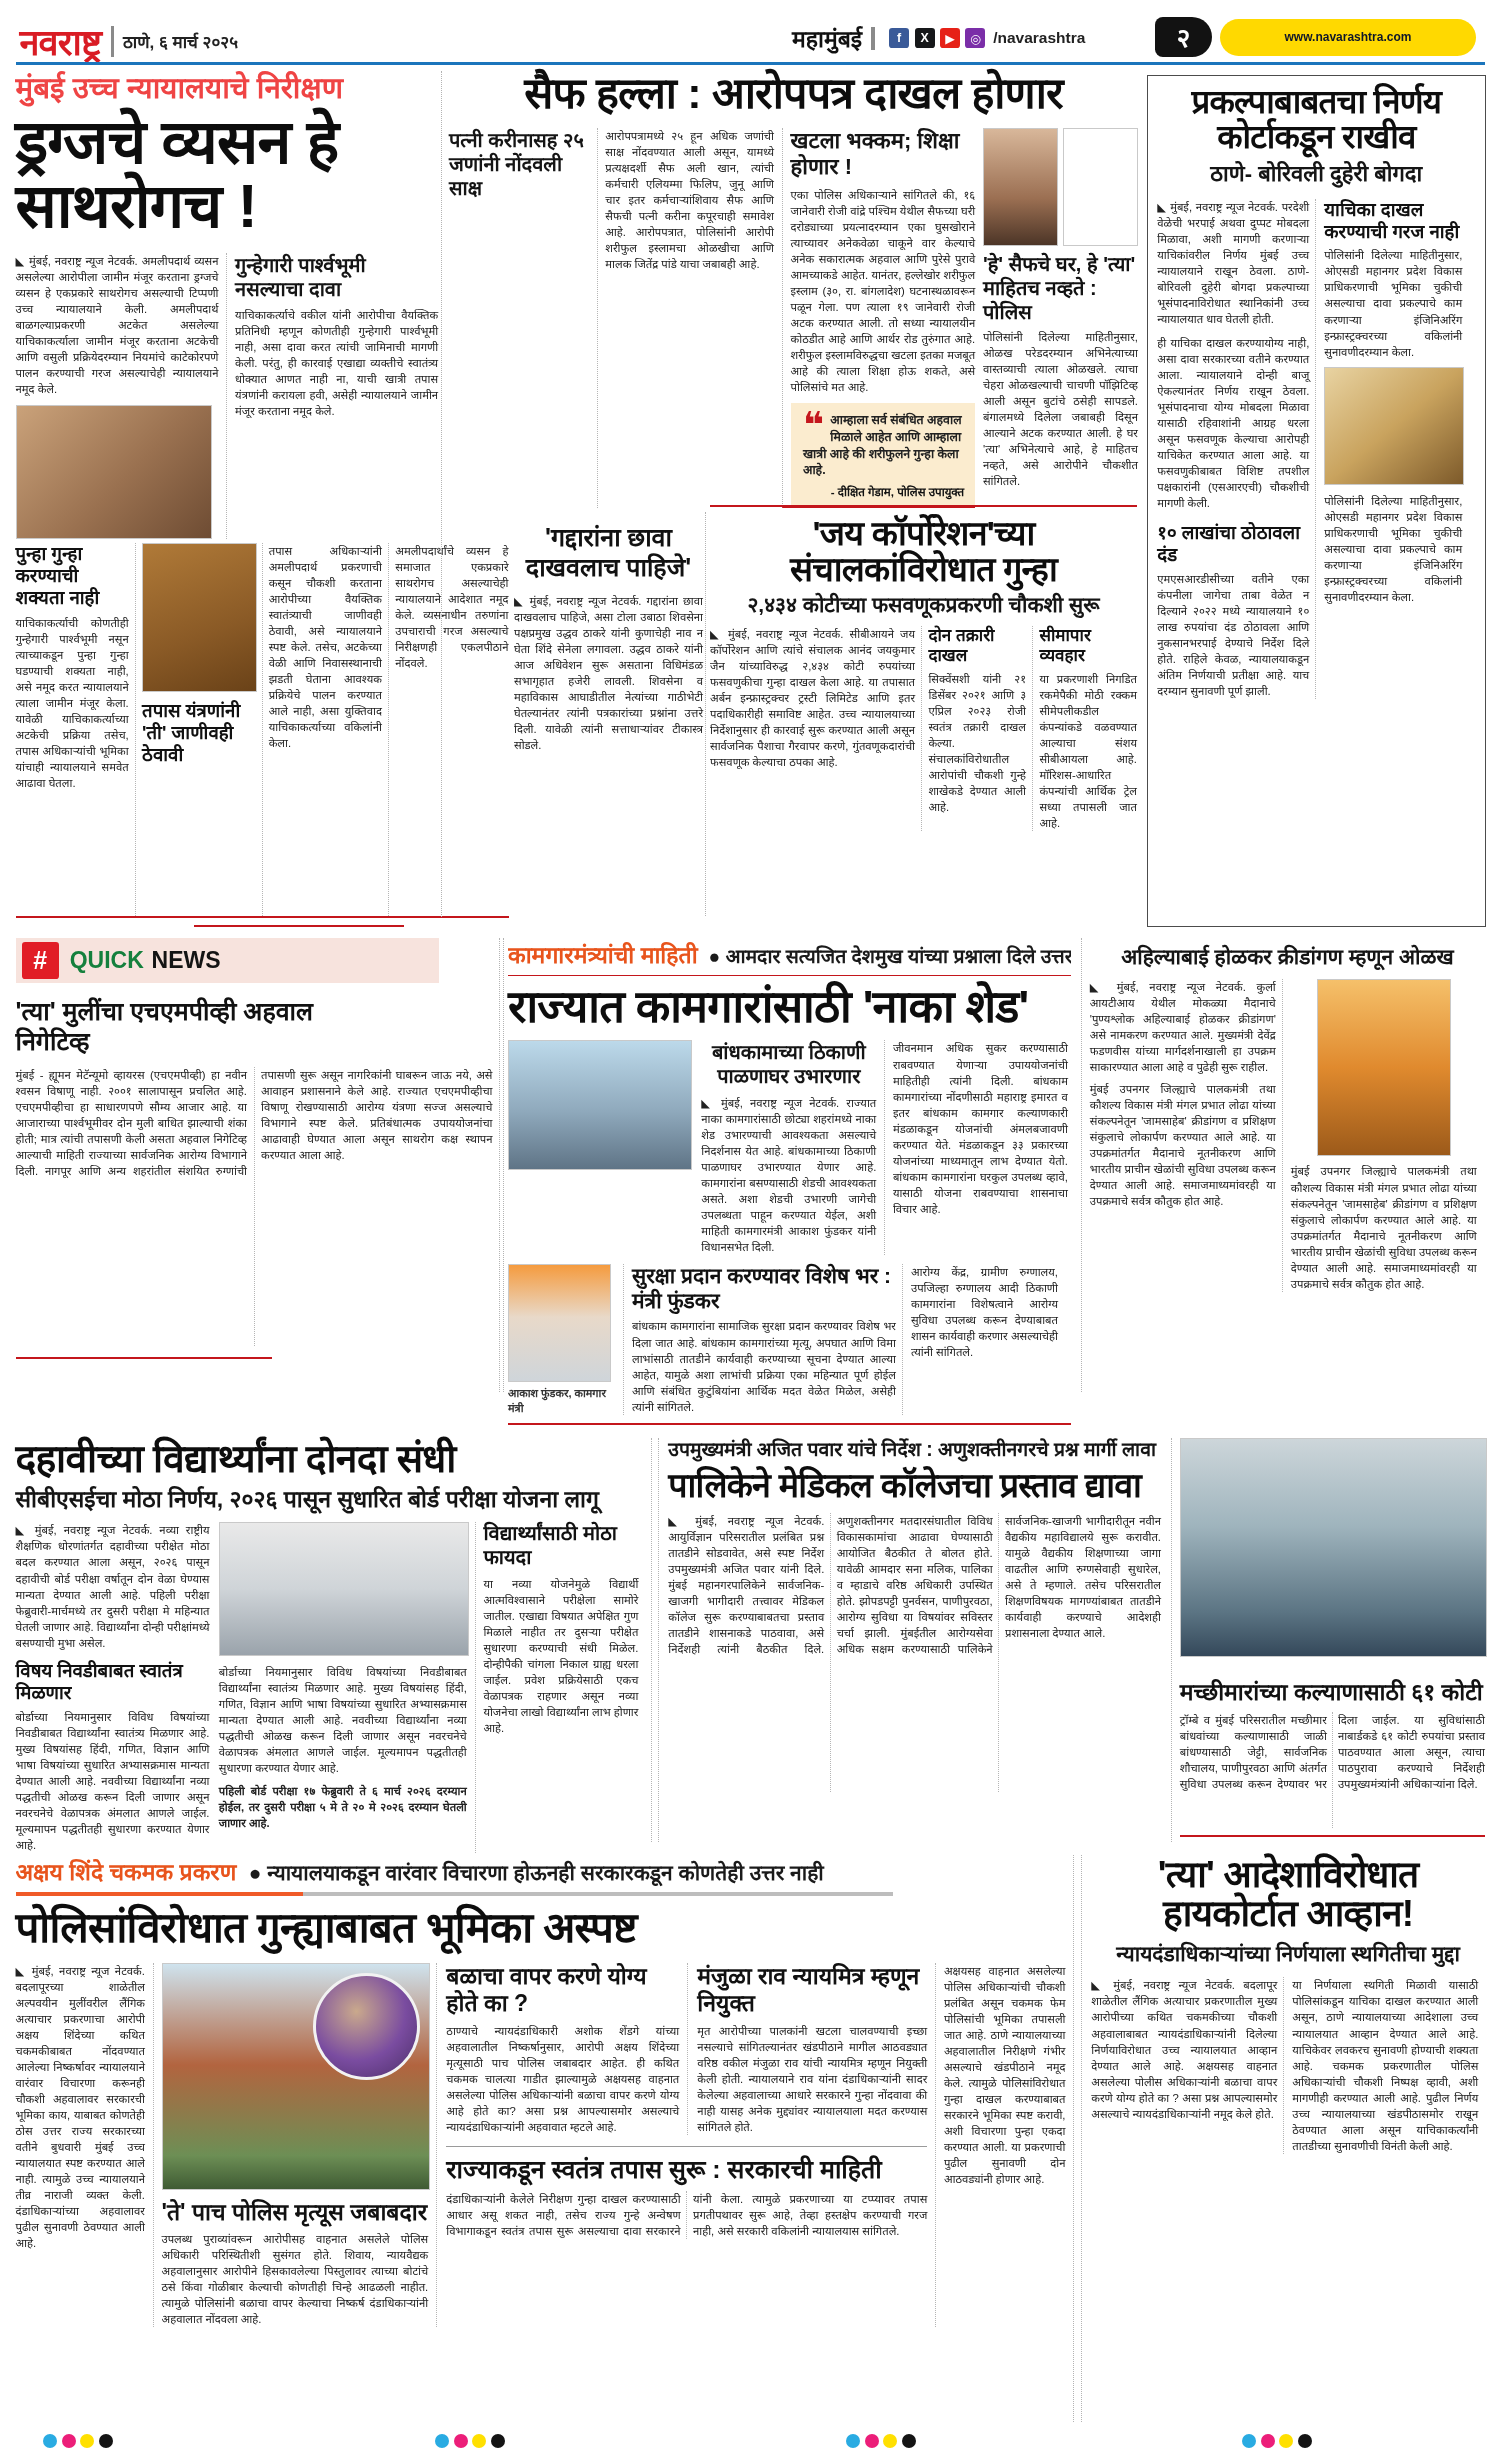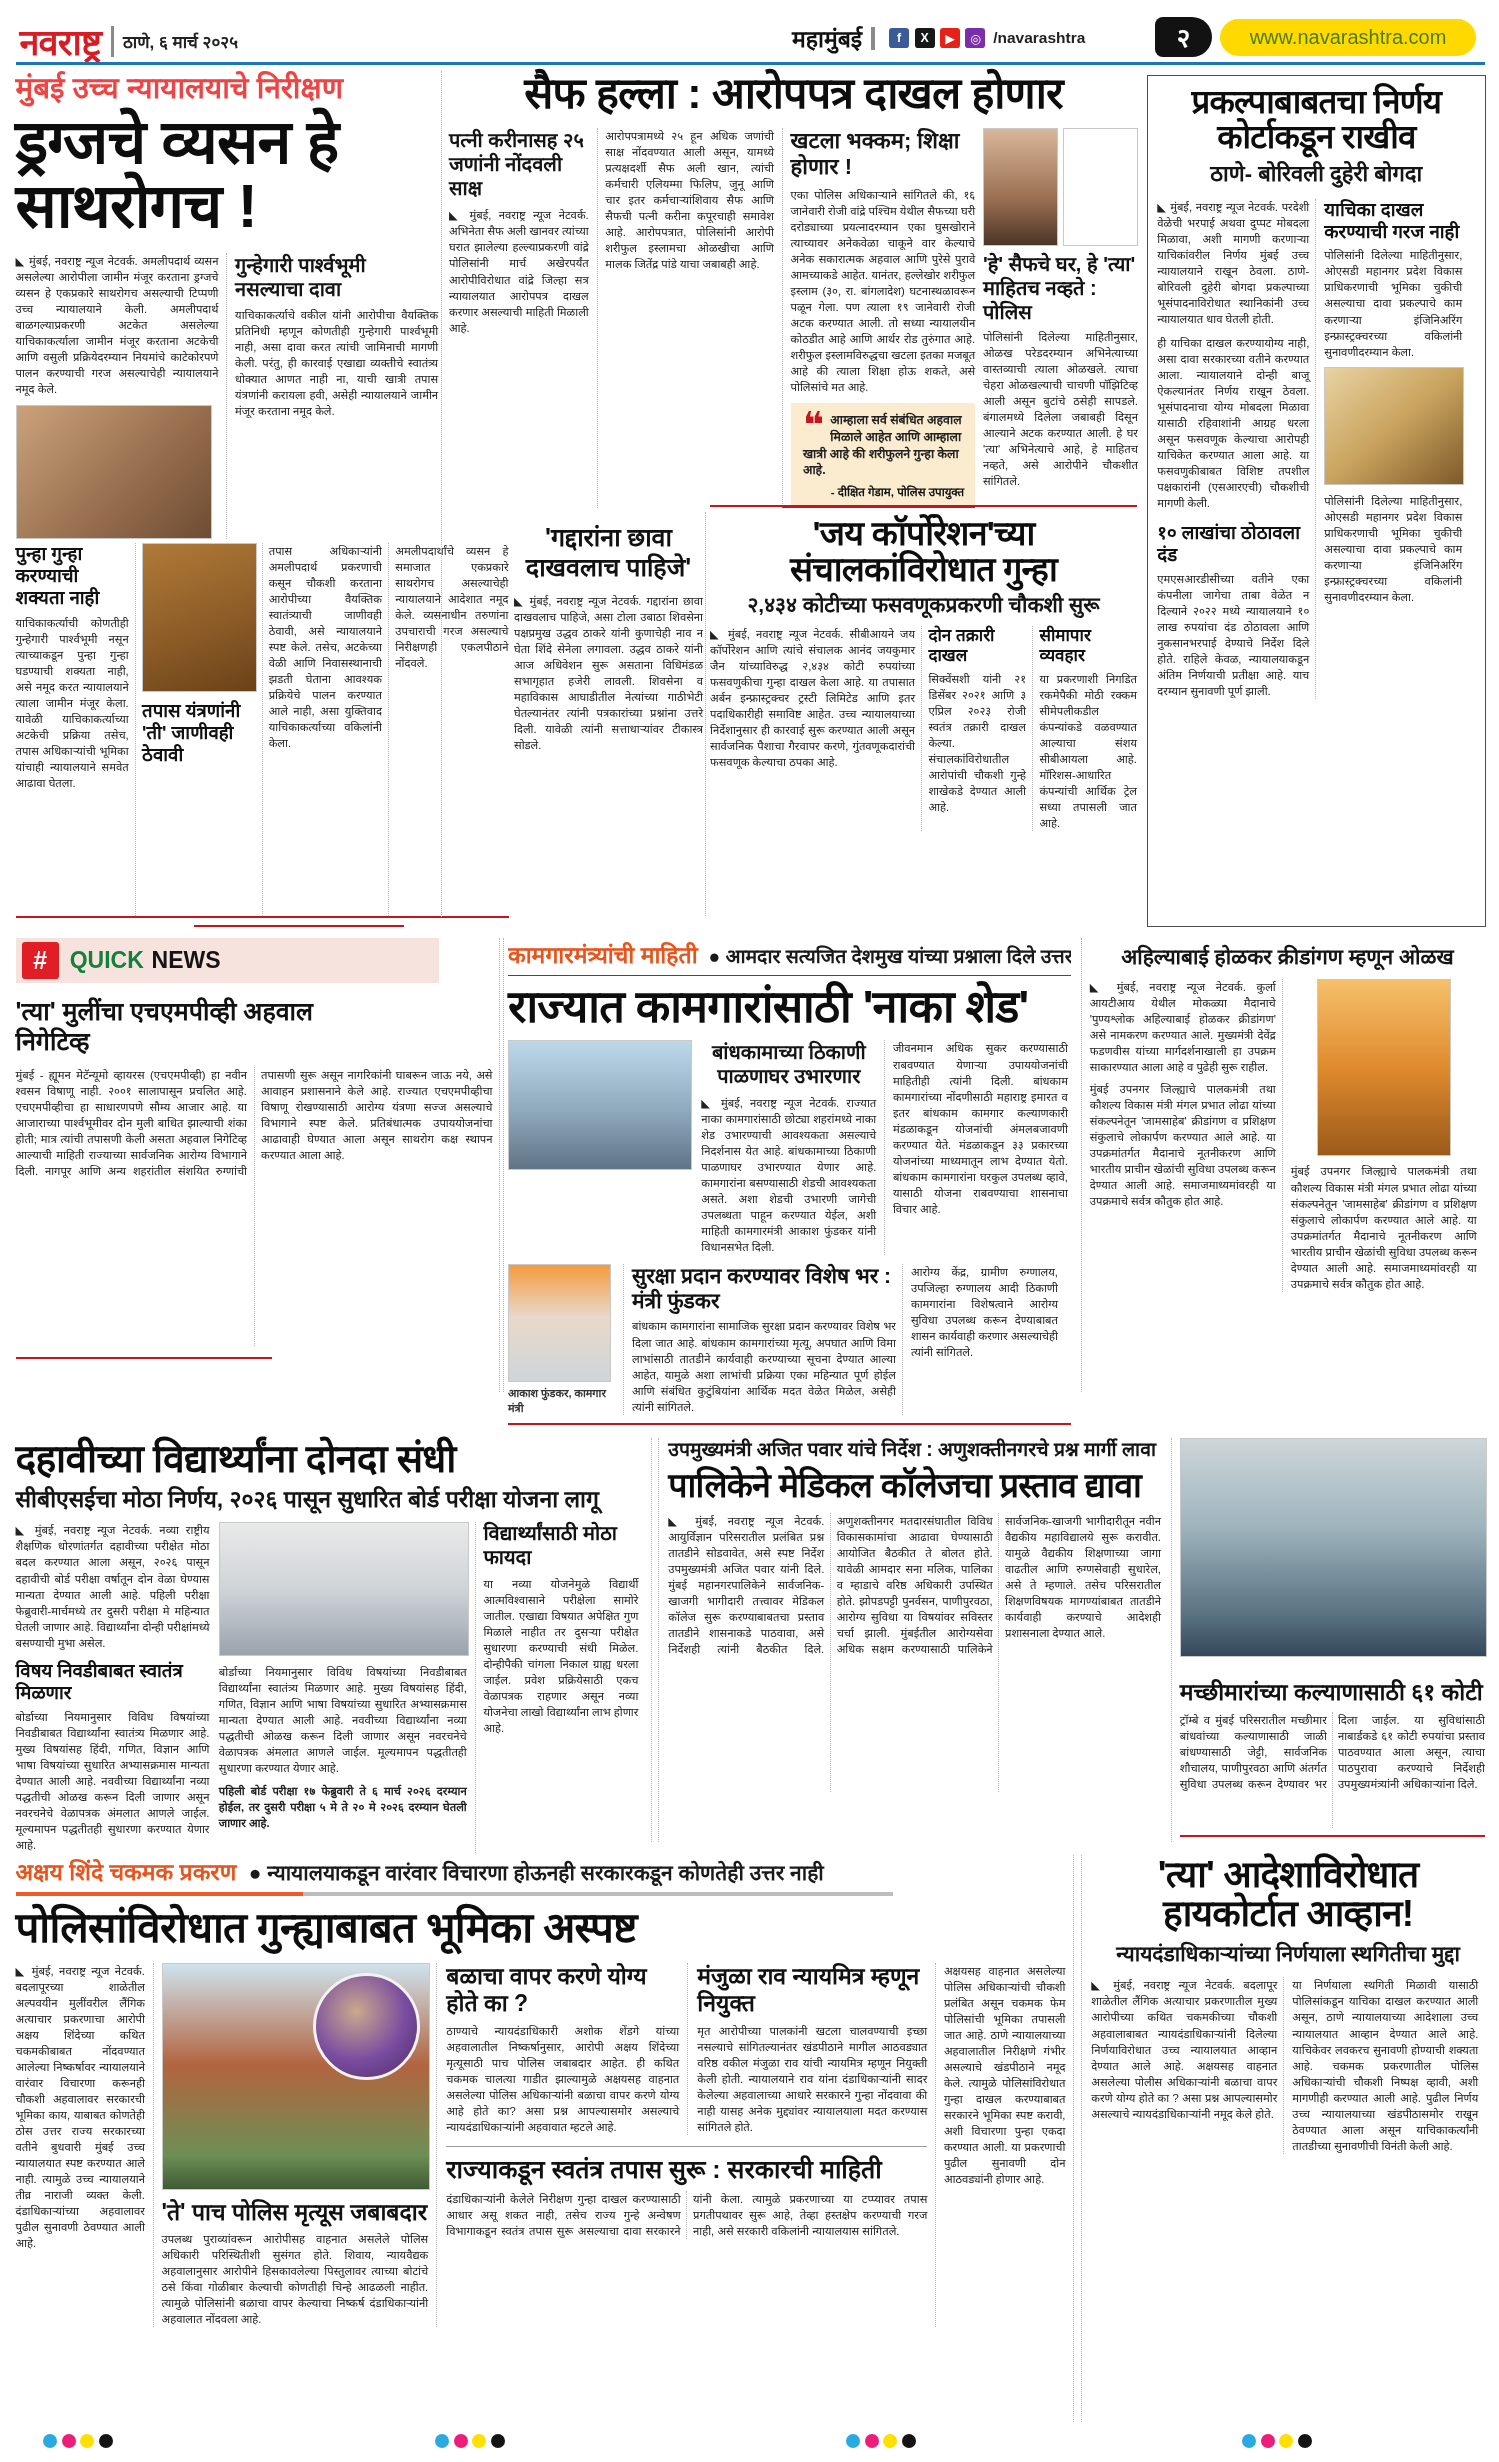--- a/index.html
+++ b/index.html
@@ -11,21 +11,21 @@
   .edition{font-size:17px;font-weight:700;color:#222;}
   .vbar{width:3.1px;background:#8a8a8a;height:31px;margin:0 9.3px;}
   .section-name{font-size:23px;font-weight:900;color:#111;}
   .soc{width:20px;height:20px;border-radius:3.1px;color:#fff;font-size:12.4px;font-weight:700;
        display:flex;align-items:center;justify-content:center;margin-left:5.4px;}
   .fb{background:#3a5a98}.xx{background:#17181a}.yt{background:#e62117}.ig{background:#7b2ea8}
   .handle{font-size:15.5px;font-weight:700;color:#222;margin-left:7.8px;}
   .pagenum-emblem{width:57px;height:40px;background:#121212;border-radius:7.8px 20px 20px 7.8px;
        color:#fff;font-size:26px;font-weight:900;display:flex;align-items:center;justify-content:center;}
   .site-pill{background:#ffd900;border-radius:22px;display:flex;align-items:center;justify-content:center;
-       font-size:20px;font-weight:400;color:#4d7c0f;}
+       font-size:12px;font-weight:700;color:#0f172a;}
   .blue-rule{background:#1b75bc;height:3.1px;}
   .red-rule{background:#c4161c;height:2.3px;}
   .gray-divider{border-left:1.6px dotted #b3b3b3;}
   
   .kicker-big{font-size:29.5px;font-weight:900;color:#ef4444;line-height:1.15;}
   .h1{font-weight:900;color:#0d0d0d;line-height:1.06;letter-spacing:-0.8px;}
   .deck{font-weight:800;color:#151515;line-height:1.2;}
   .subhead{font-weight:900;color:#111;line-height:1.18;}
   .body-t{font-size:11.3px;line-height:1.42;text-align:justify;color:#222;}
   .col-box{border-left:0.8px dotted #b5b5b5;}
@@ -107,21 +107,20 @@
     <div class="col-box" style="width:116px;margin-left:6.2px;padding-left:6.2px;">
       <div class="body-t">अमलीपदार्थांचे व्यसन हे समाजात एकप्रकारे साथरोगच असल्याचेही न्यायालयाने आदेशात नमूद केले. व्यसनाधीन तरुणांना उपचाराची गरज असल्याचे निरीक्षणही एकलपीठाने नोंदवले.</div>
     </div>
   </div>
 
   <div class="abs" style="left:449px;top:71px;width:689px;">
     <div class="h1" style="font-size:43px;text-align:center;">सैफ हल्ला : आरोपपत्र दाखल होणार</div>
     <div class="flexrow" style="margin-top:11px;">
       <div style="width:140px;">
         <div class="deck" style="font-size:20px;">पत्नी करीनासह २५ जणांनी नोंदवली साक्ष</div>
-        <div class="body-t" style="margin-top:7.8px;">◣ मुंबई, नवराष्ट्र न्यूज नेटवर्क. अभिनेता सैफ अली खानवर त्यांच्या घरात झालेल्या हल्ल्याप्रकरणी वांद्रे पोलिसांनी मार्च अखेरपर्यंत आरोपीविरोधात वांद्रे जिल्हा सत्र न्यायालयात आरोपपत्र दाखल करणार असल्याची माहिती मिळाली आहे.</div>
       </div>
       <div class="col-box" style="width:169px;margin-left:7.8px;padding-left:7.8px;">
         <div class="body-t">आरोपपत्रामध्ये २५ हून अधिक जणांची साक्ष नोंदवण्यात आली असून, यामध्ये प्रत्यक्षदर्शी सैफ अली खान, त्यांची कर्मचारी एलियम्मा फिलिप, जुनू आणि चार इतर कर्मचाऱ्यांशिवाय सैफ आणि सैफची पत्नी करीना कपूरचाही समावेश आहे. आरोपपत्रात, पोलिसांनी आरोपी शरीफुल इस्लामचा ओळखीचा आणि मालक जितेंद्र पांडे याचा जबाबही आहे.</div>
       </div>
       <div class="col-box" style="width:185px;margin-left:7.8px;padding-left:7.8px;border-bottom:2.3px solid #c4161c;">
         <div class="deck" style="font-size:22px;">खटला भक्कम; शिक्षा होणार !</div>
         <div class="body-t" style="margin-top:6.2px;">एका पोलिस अधिकाऱ्याने सांगितले की, १६ जानेवारी रोजी वांद्रे पश्चिम येथील सैफच्या घरी दरोड्याच्या प्रयत्नादरम्यान एका घुसखोराने त्याच्यावर अनेकवेळा चाकूने वार केल्याचे अनेक सकारात्मक अहवाल आणि पुरेसे पुरावे आमच्याकडे आहेत. यानंतर, हल्लेखोर शरीफुल इस्लाम (३०, रा. बांगलादेश) घटनास्थळावरून पळून गेला. पण त्याला १९ जानेवारी रोजी अटक करण्यात आली. तो सध्या न्यायालयीन कोठडीत आहे आणि आर्थर रोड तुरुंगात आहे. शरीफुल इस्लामविरुद्धचा खटला इतका मजबूत आहे की त्याला शिक्षा होऊ शकते, असे पोलिसांचे मत आहे.</div>
         <div class="quote-box" style="margin-top:7.8px;">
           <span class="quote-mark">❝</span>
           <div class="quote-text">आम्हाला सर्व संबंधित अहवाल मिळाले आहेत आणि आम्हाला खात्री आहे की शरीफुलने गुन्हा केला आहे.</div>

